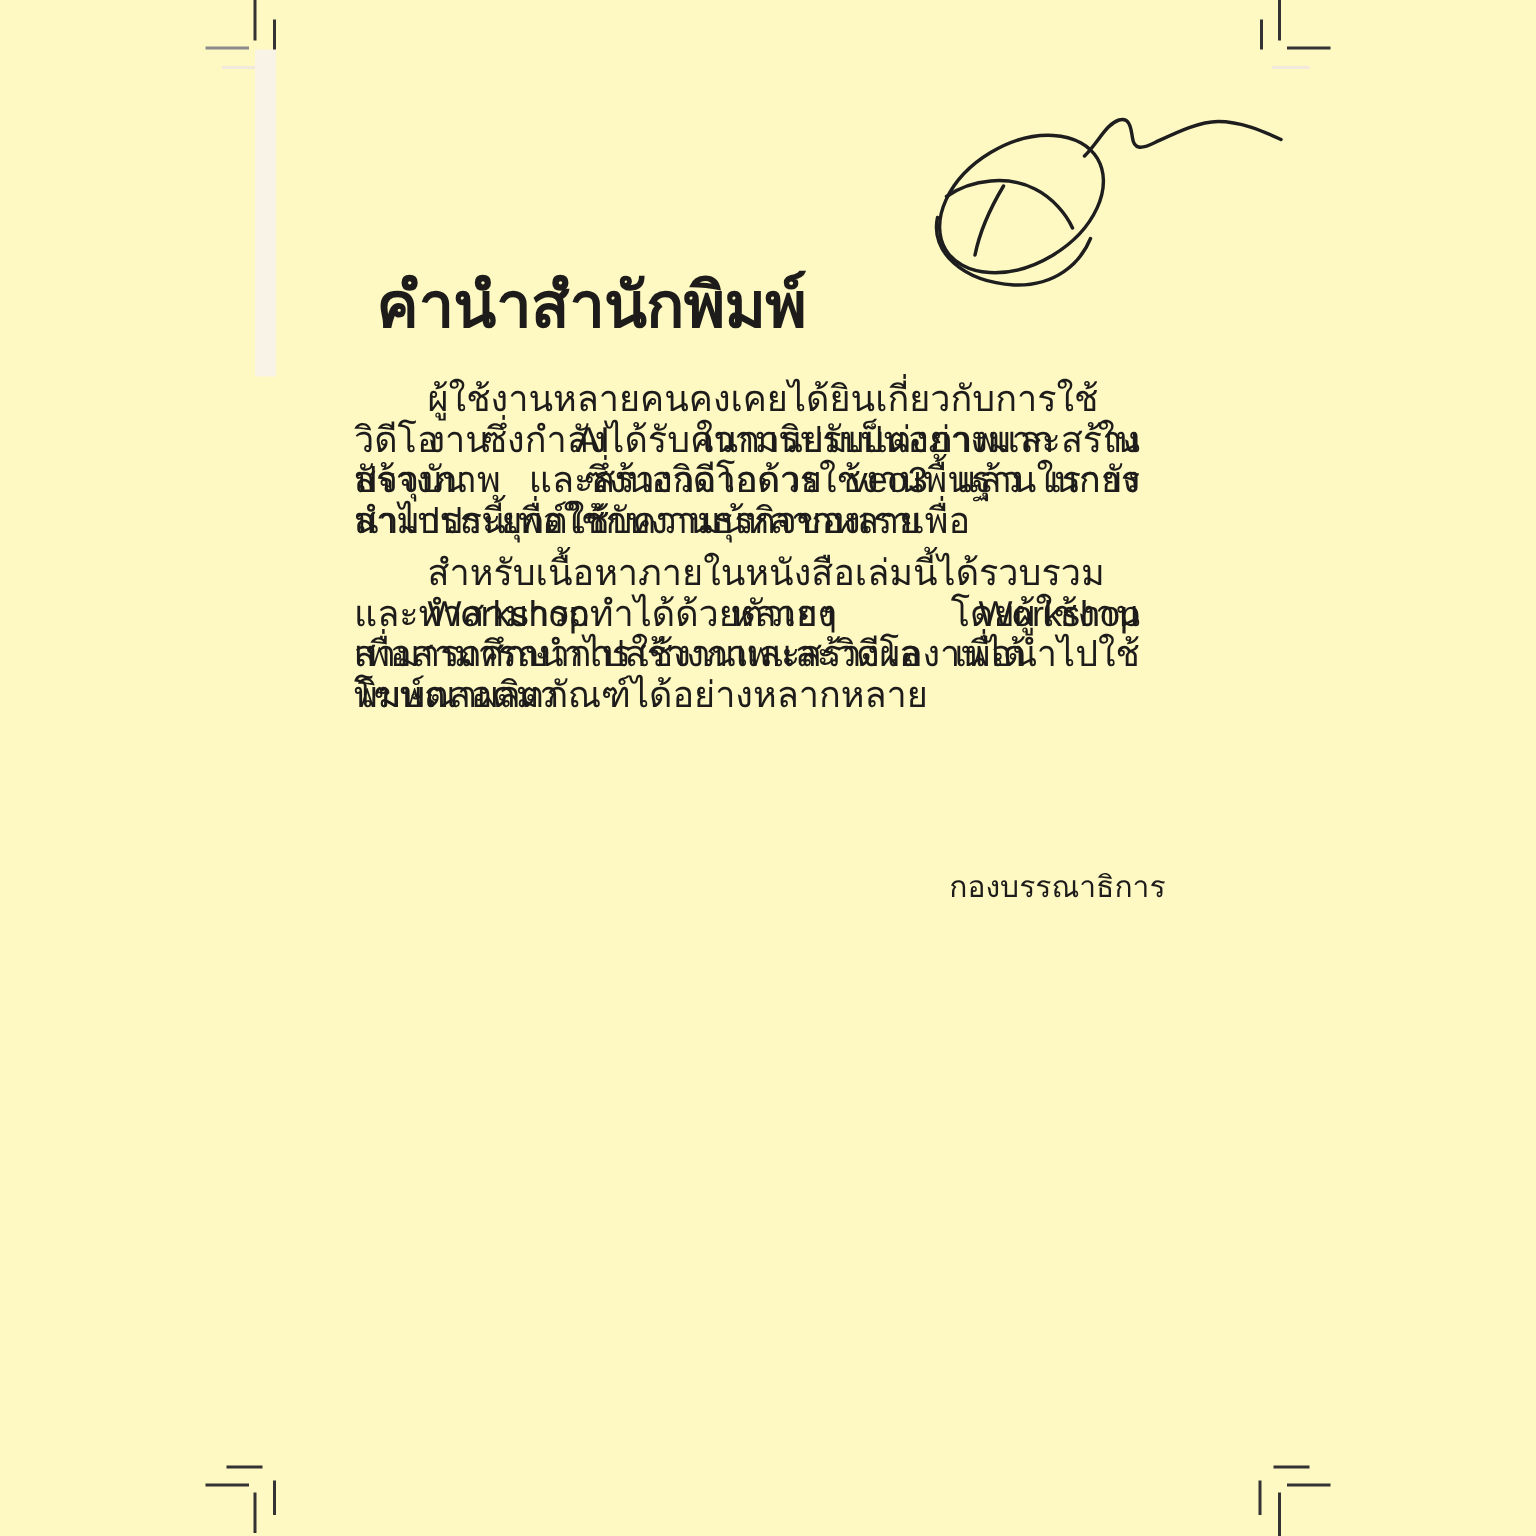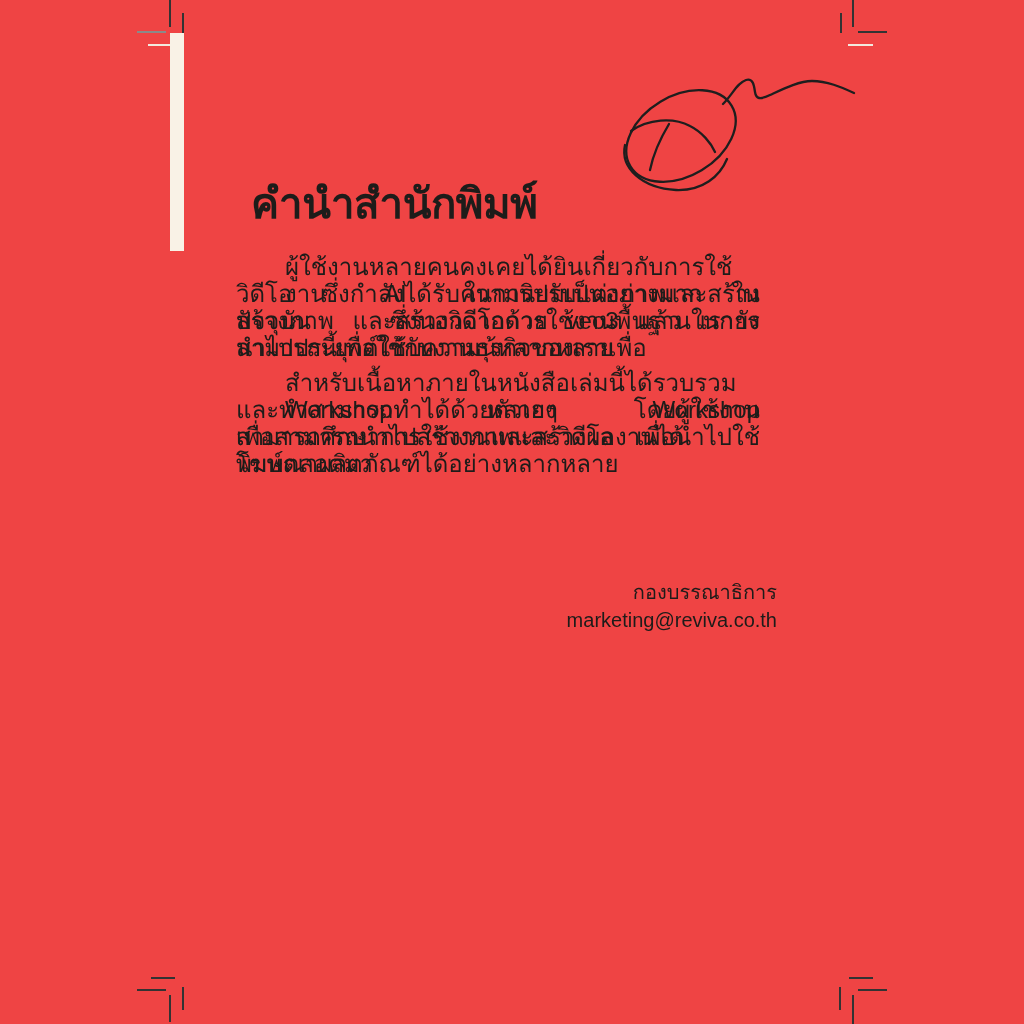--- a/index.html
+++ b/index.html
@@ -10,21 +10,21 @@
     --mark-faint: #f2e9de;
   }
   * { margin: 0; padding: 0; box-sizing: border-box; }
   html, body { background: #ffffff; }
   body { font-family: "Liberation Sans", "DejaVu Sans", sans-serif; color: var(--text); }
 
   .page {
     position: relative;
     width: 1024px;
     height: 1024px;
-    background: #ef4444;
+    background: #fef9c3;
     overflow: hidden;
   }
 
   
   .mark { position: absolute; background: var(--mark); }
   .mark.light { background: var(--mark-light); }
   .mark.faint { background: var(--mark-faint); }
 
   .tl-v1 { left: 169px; top: 0;     width: 2px;  height: 27px; }
   .tl-v2 { left: 182px; top: 13px;  width: 2px;  height: 23px; }
@@ -94,21 +94,21 @@
     white-space: nowrap;
     overflow: visible;
   }
   .line.just { text-align: justify; text-align-last: justify; white-space: normal; }
   .line.indent { padding-left: 49px; }
 
   
   .signature {
     position: absolute;
     right: 247px; top: 578px;
-    text-align: right;
+    text-align: left;
     font-size: 20px;
     line-height: 28px;
     color: var(--text);
   }
 </style>
 </head>
 <body>
 
 <div class="page">
 
@@ -161,16 +161,15 @@
     <div class="para">
       <div class="line just indent">สำหรับเนื้อหาภายในหนังสือเล่มนี้ได้รวบรวม Workshop หลายๆ Workshop</div>
       <div class="line just">และทำสามารถทำได้ด้วยตัวเอง โดยผู้ใช้งานสามารถศึกษาการใช้งานและสร้างผลงานได้</div>
       <div class="line just">เพื่อสามารถนำไปสร้างภาพและวิดีโอ เพื่อนำไปใช้โฆษณาผลิตภัณฑ์ได้อย่างหลากหลาย</div>
       <div class="line">พิมพ์ตลอดมา</div>
     </div>
   </div>
 
   <div class="signature">
     <div>กองบรรณาธิการ</div>
-    <div>marketing@reviva.co.th</div>
   </div>
 
 </div>
 
 </body></html>

